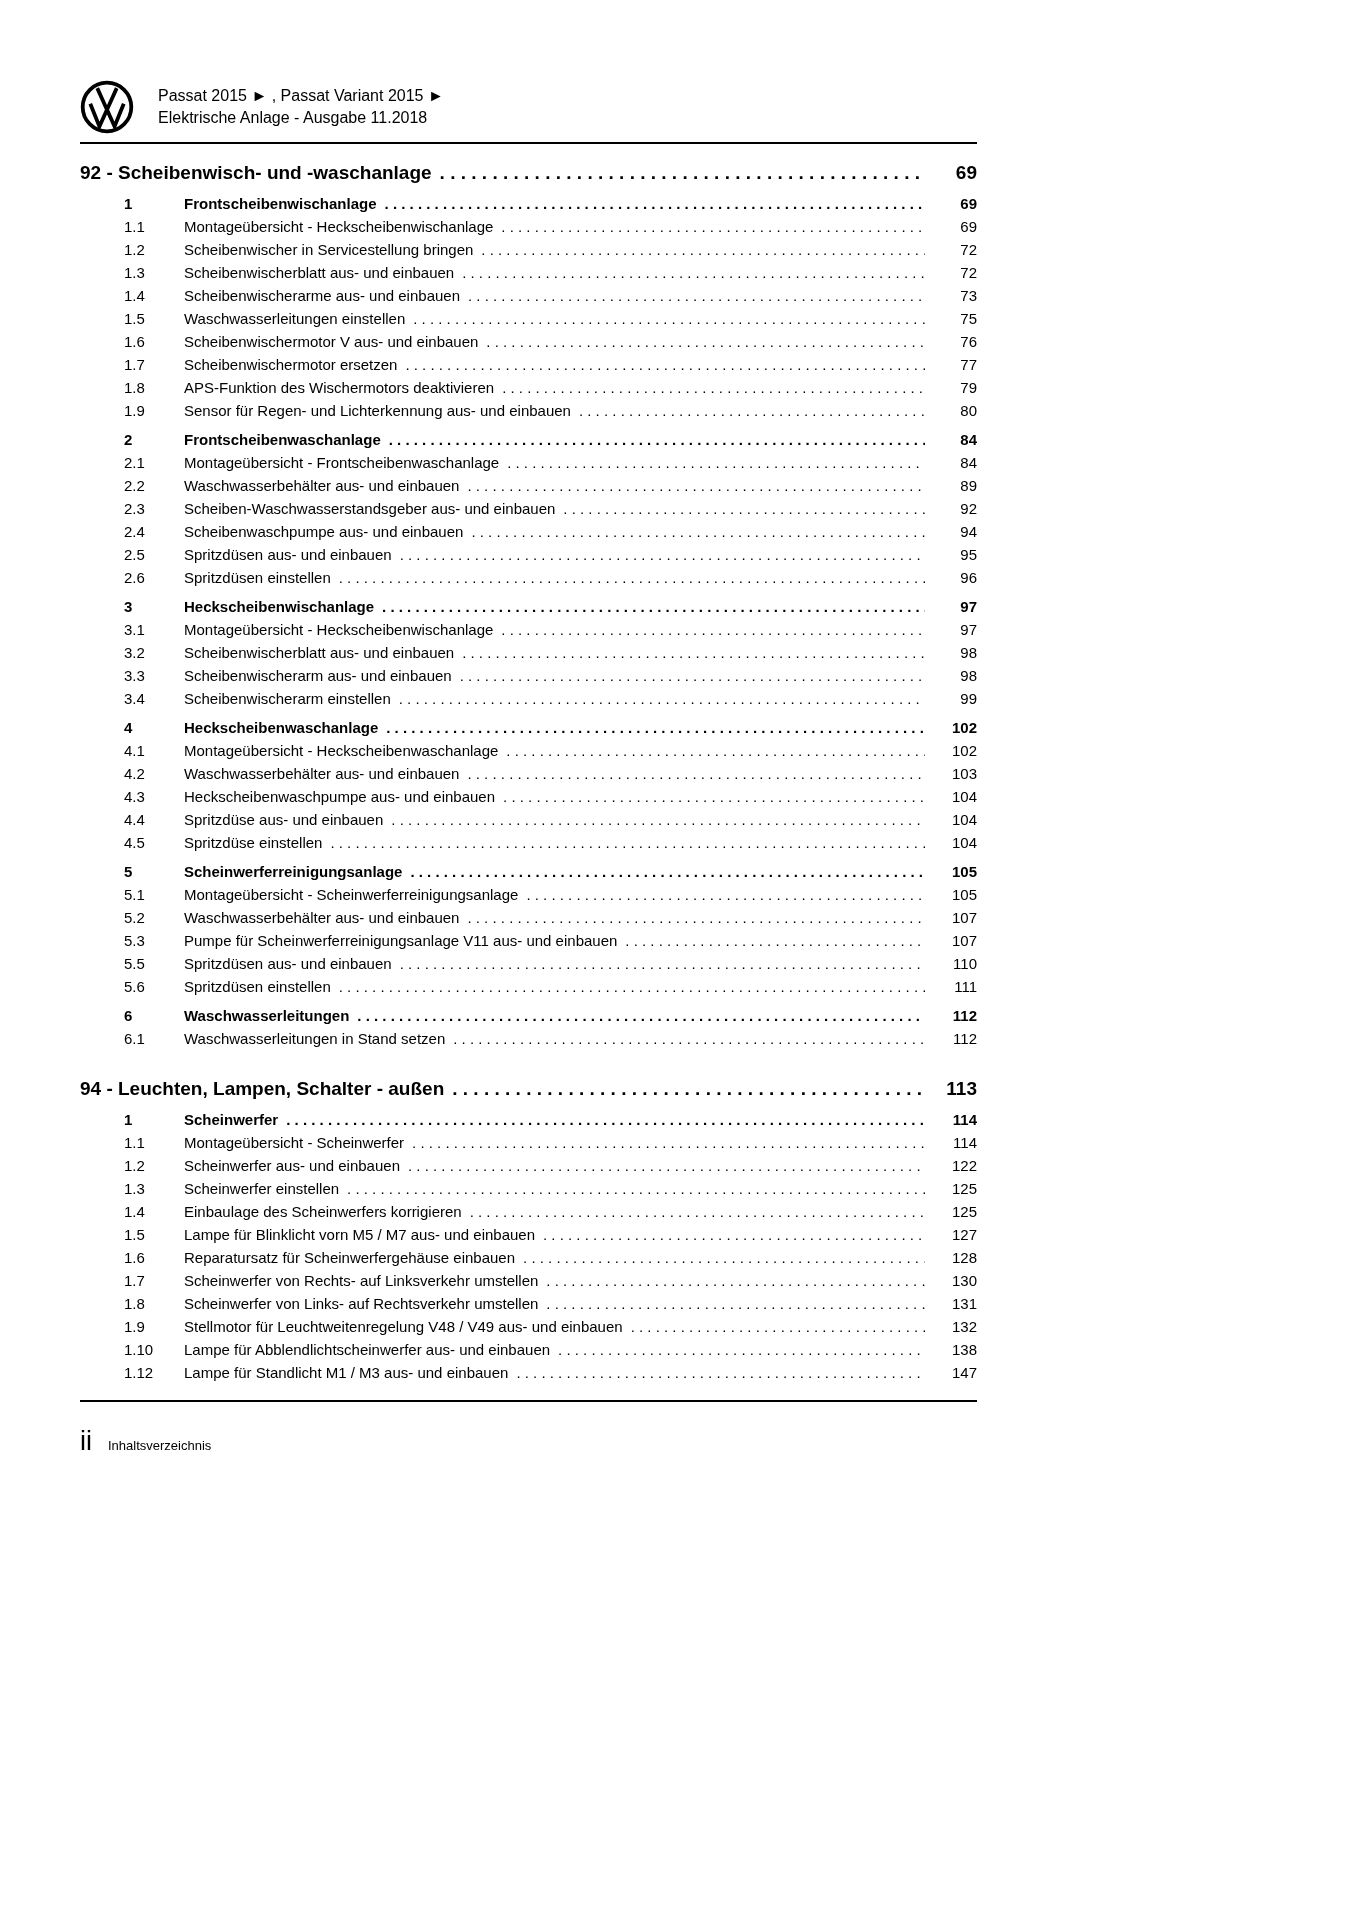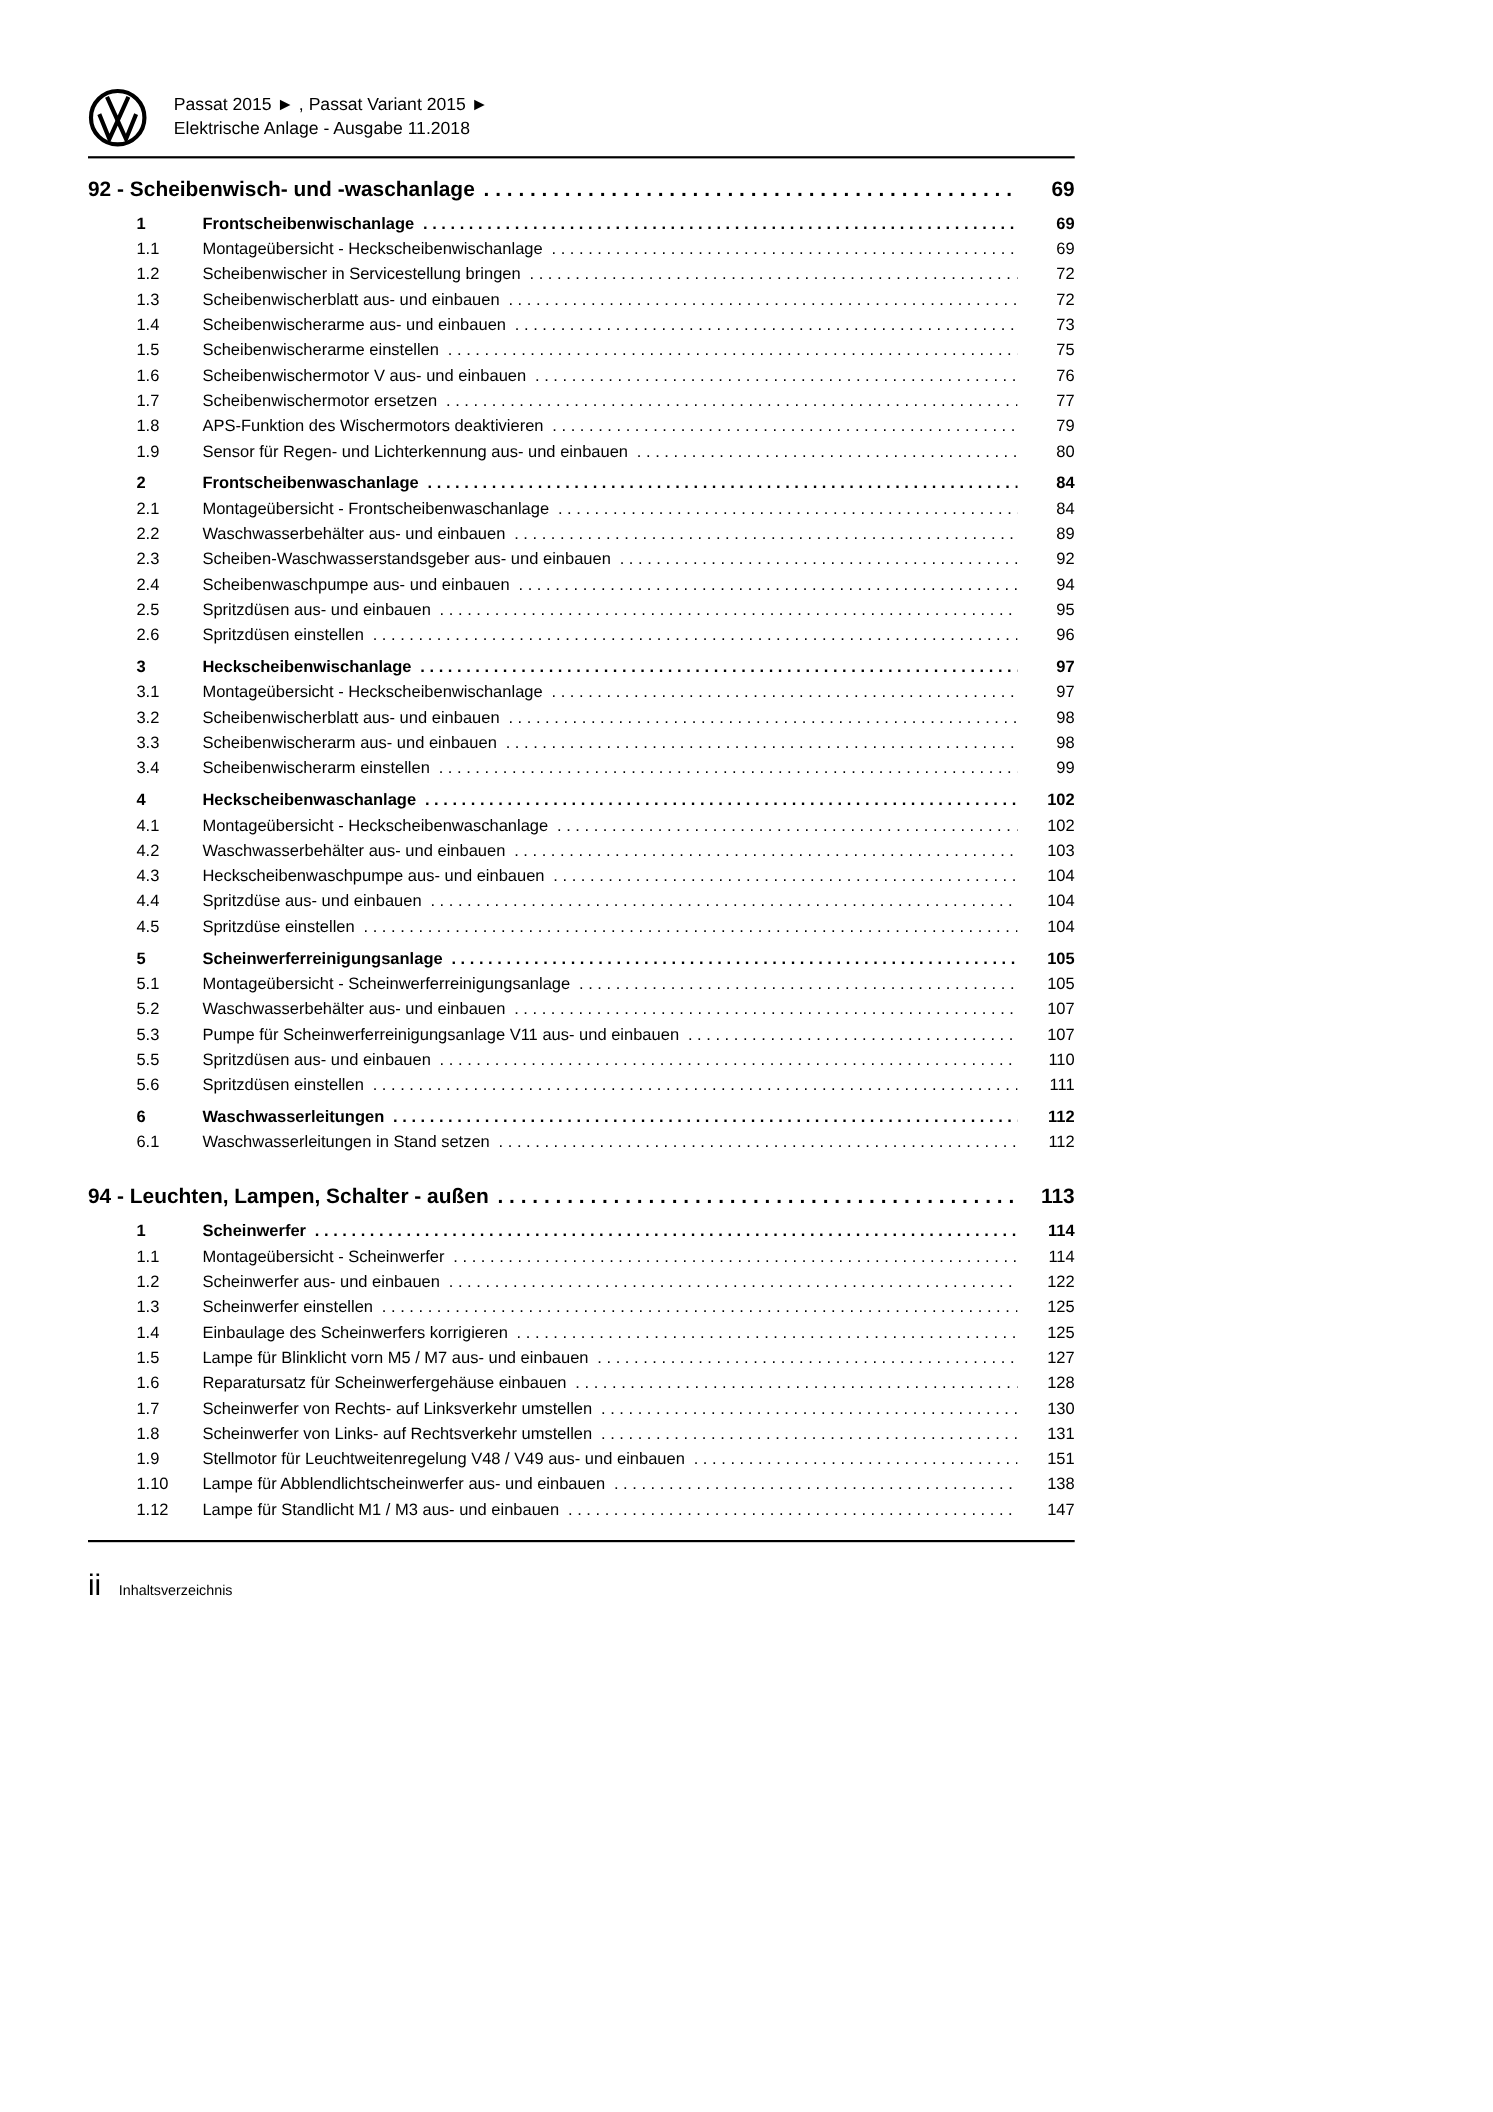--- a/index.html
+++ b/index.html
@@ -95,21 +95,21 @@
         <span class="pg">72</span>
       </div>
       <div class="toc-row toc-entry">
         <span class="num">1.4</span>
         <span class="lbl">Scheibenwischerarme aus- und einbauen</span>
         <span class="dots"></span>
         <span class="pg">73</span>
       </div>
       <div class="toc-row toc-entry">
         <span class="num">1.5</span>
-        <span class="lbl">Scheibenwischerarme einstellen</span>
+        <span class="lbl">Waschwasserleitungen einstellen</span>
         <span class="dots"></span>
         <span class="pg">75</span>
       </div>
       <div class="toc-row toc-entry">
         <span class="num">1.6</span>
         <span class="lbl">Scheibenwischermotor V aus- und einbauen</span>
         <span class="dots"></span>
         <span class="pg">76</span>
       </div>
       <div class="toc-row toc-entry">
@@ -342,21 +342,21 @@
       <div class="toc-row toc-entry">
         <span class="num">1.8</span>
         <span class="lbl">Scheinwerfer von Links- auf Rechtsverkehr umstellen</span>
         <span class="dots"></span>
         <span class="pg">131</span>
       </div>
       <div class="toc-row toc-entry">
         <span class="num">1.9</span>
         <span class="lbl">Stellmotor für Leuchtweitenregelung V48 / V49 aus- und einbauen</span>
         <span class="dots"></span>
-        <span class="pg">151</span>
+        <span class="pg">132</span>
       </div>
       <div class="toc-row toc-entry">
         <span class="num">1.10</span>
         <span class="lbl">Lampe für Abblendlichtscheinwerfer aus- und einbauen</span>
         <span class="dots"></span>
         <span class="pg">138</span>
       </div>
       <div class="toc-row toc-entry">
         <span class="num">1.12</span>
         <span class="lbl">Lampe für Standlicht M1 / M3 aus- und einbauen</span>

